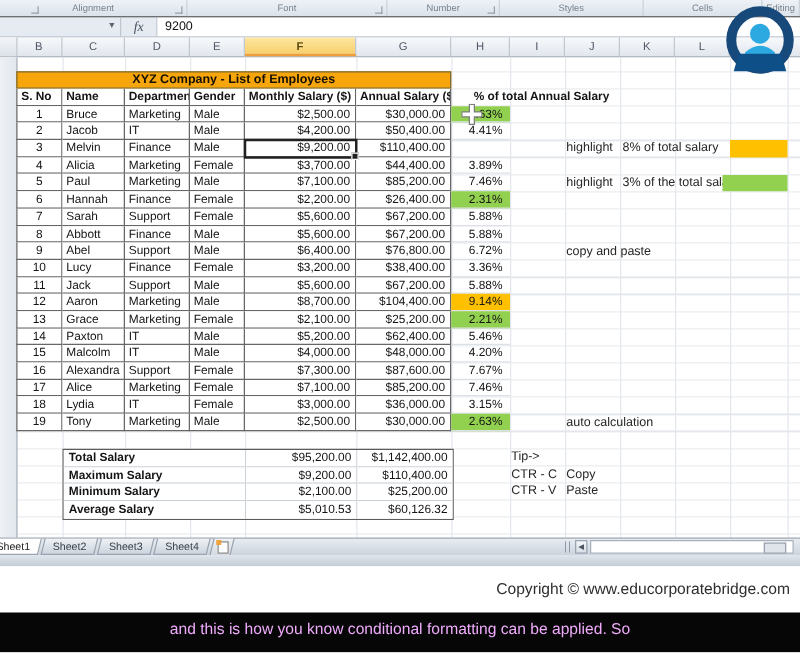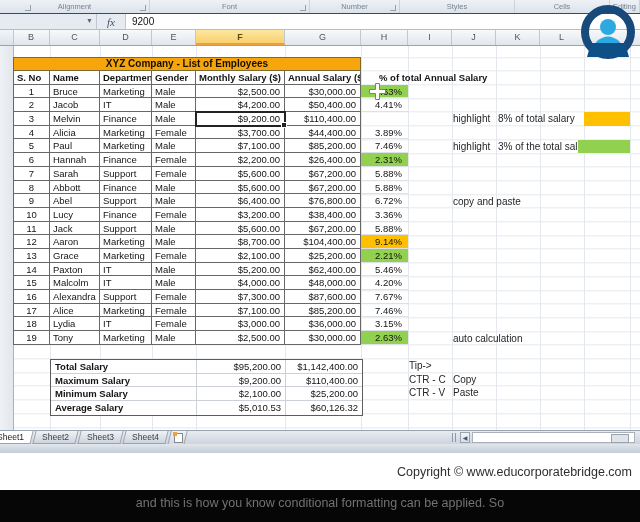--- a/index.html
+++ b/index.html
@@ -111,21 +111,21 @@
   .hscroll{position:absolute;left:472px;top:1px;width:163px;height:11px;background:#fff;
        border:1px solid #a8b0ba;box-sizing:border-box}
   .hthumb{position:absolute;right:5px;top:1px;width:16px;height:7px;background:#dfe4ea;border:1px solid #9aa2ad}
 
   .statusstrip{position:absolute;left:0;top:444px;width:640px;height:9px;
        background:linear-gradient(#e0e6ec,#c3ccd6)}
   .copyband{position:absolute;left:0;top:453px;width:640px;height:37px;background:#fff;
        text-align:right;box-sizing:border-box;padding:9px 8px 0 0}
   .copyband span{font-size:12.5px;color:#2e2e2e}
   .caption{position:absolute;left:0;top:490px;width:640px;height:32px;background:#060606;
-       color:#737373;font-size:12.5px;text-align:center;line-height:26px}
+       color:#f0abfc;font-size:12.5px;text-align:center;line-height:26px}
 
   .logo{position:absolute;left:578px;top:2px;width:60px;height:60px;z-index:60}
 </style>
 </head>
 <body>
 
 <div class="stage">
 
   <div class="ribbon">
     <span class="launcher-left"></span>

